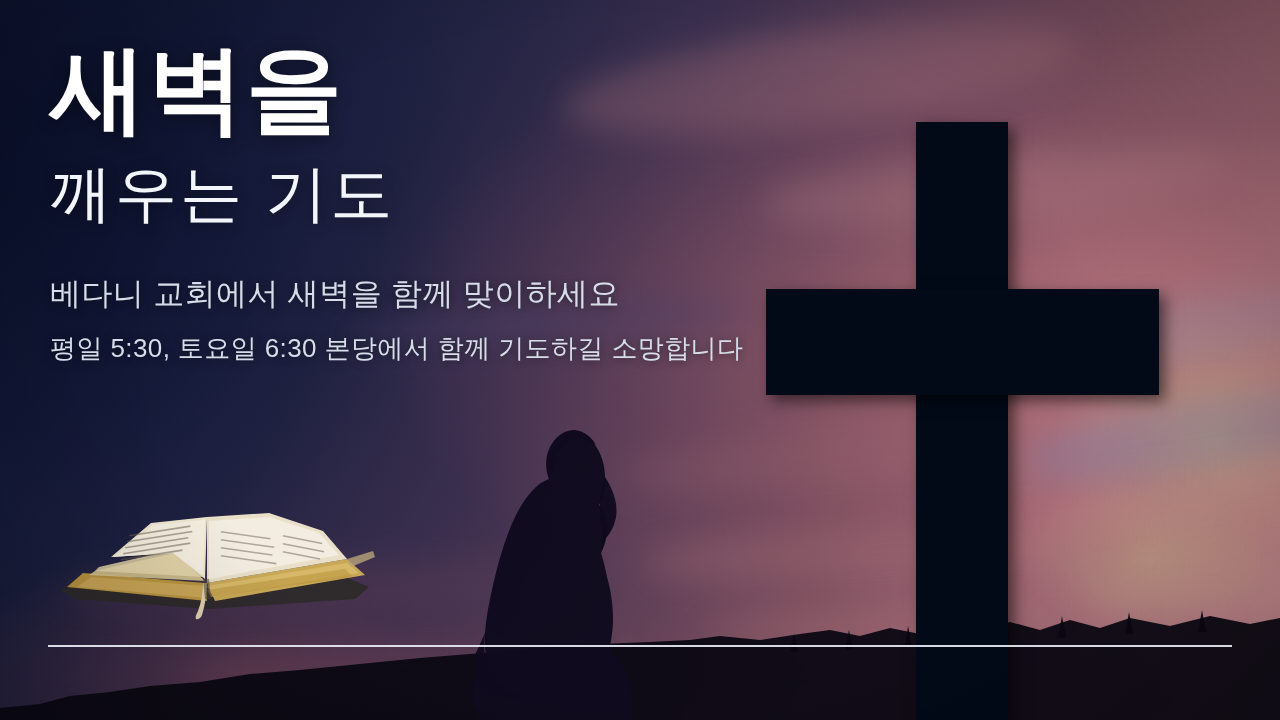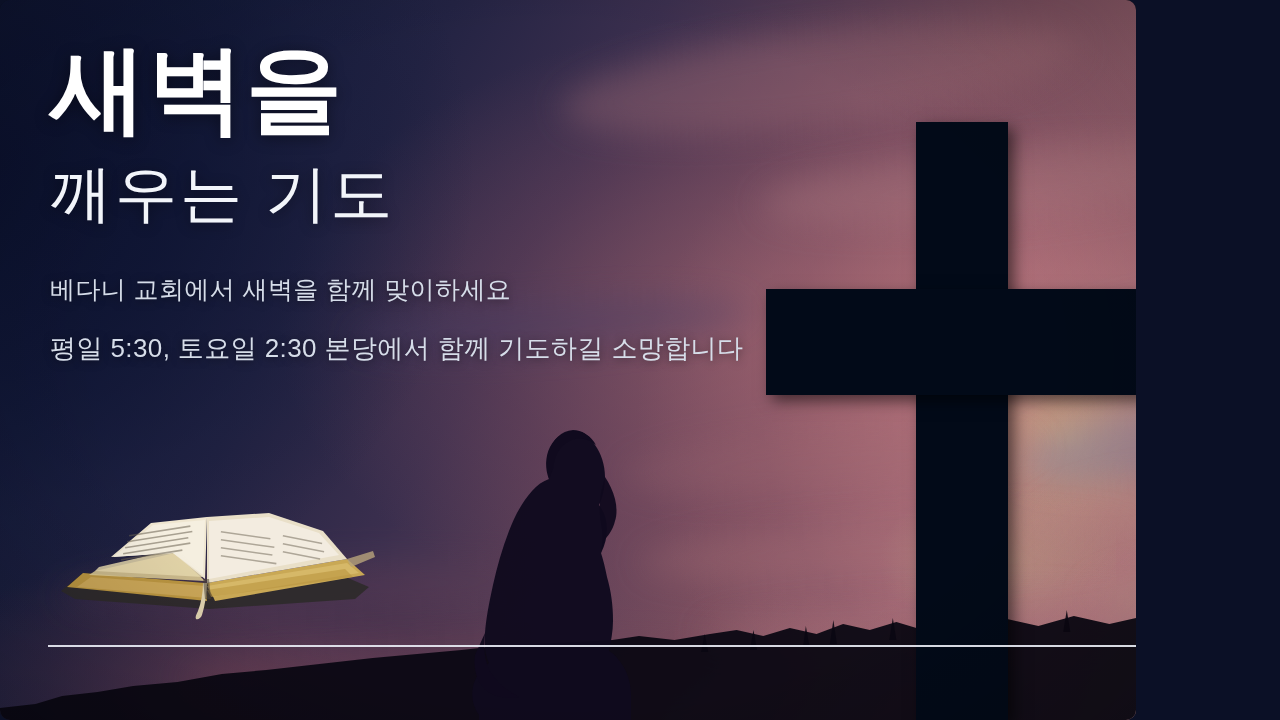--- a/index.html
+++ b/index.html
@@ -6,24 +6,23 @@
   * { margin:0; padding:0; box-sizing:border-box; }
   html, body {
     width:1280px; height:720px;
     overflow:hidden;
     background:#0b1026;
     font-family:"Liberation Sans", sans-serif;
   }
 
   .poster {
     position:relative;
-    width:1136px; height:720px;
+    width:1280px; height:720px;
     overflow:hidden;
     background:#000000;
-    border-radius:10px;
   }
 
   
   .sky-base {
     position:absolute; inset:0;
     background:
       linear-gradient(118deg,
         #101735 0%,
         #161c3c 16%,
         #232343 30%,
@@ -147,21 +146,21 @@
     text-shadow:0 2px 14px rgba(0,0,0,0.45);
     white-space:nowrap;
   }
   .tagline {
     position:absolute; left:50px;
     color:#d6dde9;
     font-weight:300;
     white-space:nowrap;
     text-shadow:0 1px 8px rgba(0,0,0,0.5);
   }
-  .tagline-1 { top:273px; font-size:25px; letter-spacing:0.4px; }
+  .tagline-1 { top:273px; font-size:31px; letter-spacing:0.4px; }
   .tagline-2 { top:331px; font-size:26px; letter-spacing:0.4px; }
 
   .divider {
     position:absolute; left:48px; top:645px;
     width:1184px; height:2px;
     background:#e8ecf4;
     opacity:0.92;
   }
   .handle {
     position:absolute; right:48px; top:652px;
@@ -302,18 +301,18 @@
   </div>
 
   <div class="vignette"></div>
 
   <div class="headline">새벽을</div>
 
   <div class="headline-sub">깨우는 기도</div>
 
   <div class="tagline tagline-1">베다니 교회에서 새벽을 함께 맞이하세요</div>
 
-  <div class="tagline tagline-2">평일 5:30, 토요일 2:30 본당에서 함께 기도하길 소망합니다</div>
+  <div class="tagline tagline-2">평일 5:30, 토요일 6:30 본당에서 함께 기도하길 소망합니다</div>
 
   <div class="divider"></div>
 
 
 </div>
 
 </body></html>

